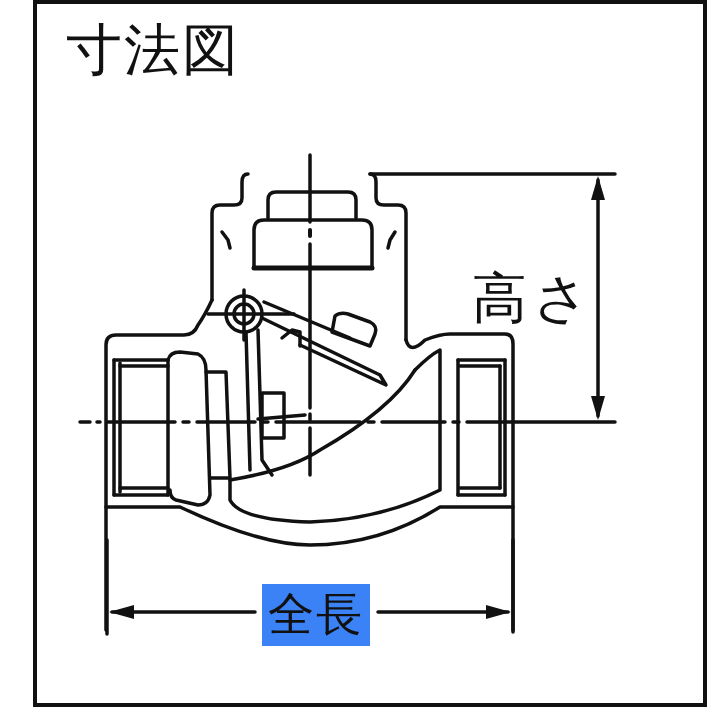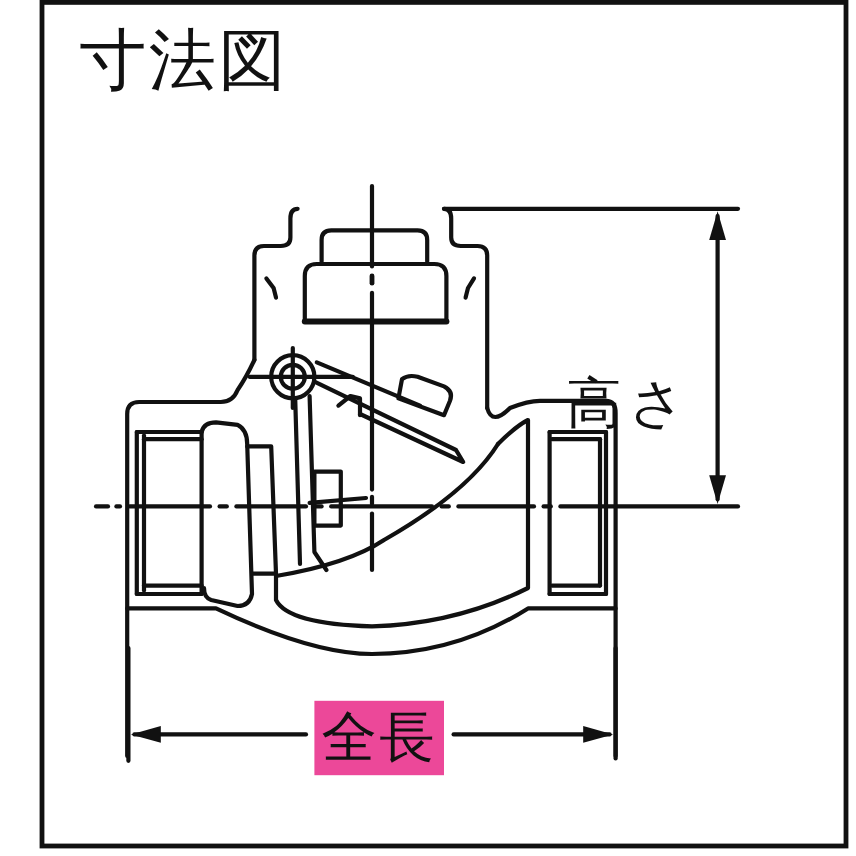--- a/index.html
+++ b/index.html
@@ -1,20 +1,20 @@
 <!DOCTYPE html>
 <html><head>
   <meta charset="utf-8">
   <style>
     html, body { margin: 0; padding: 0; background: #ffffff; }
     body { width: 713px; height: 713px; position: relative; overflow: hidden; font-family: "DejaVu Sans", sans-serif; }
     .frame { position: absolute; left: 33px; top: 0; width: 674px; height: 707px; border: 4px solid #111; border-top: 4px solid #111; box-sizing: border-box; }
     .title { position: absolute; left: 66px; top: 22px; font-size: 56px; line-height: 64px; color: #111; letter-spacing: 2px; font-family: Liberation Mono, monospace; }
-    .label-height { position: absolute; left: 472px; top: 262px; font-size: 46px; color: #111; letter-spacing: 6px; margin-top: 44px; }
-    .label-length { position: absolute; left: 262px; top: 584px; font-size: 46px; color: #111; letter-spacing: 2px; background: #ec4899; padding: 0 6px; font-family: Liberation Mono, monospace; }
+    .label-height { position: absolute; left: 472px; top: 262px; font-size: 55px; color: #111; letter-spacing: 6px; }
+    .label-length { position: absolute; left: 262px; top: 584px; font-size: 46px; color: #111; letter-spacing: 2px; background: #3b82f6; padding: 0 6px; font-family: Liberation Mono, monospace; }
     svg.drawing { position: absolute; left: 0; top: 0; }
   </style>
 </head>
 <body>
 
 <div class="frame"></div>
 
 <div class="title">寸法図</div>
 
 <svg class="drawing" width="713" height="713" viewBox="0 0 713 713" fill="none" stroke="#111" stroke-width="3.5" stroke-linejoin="round" stroke-linecap="round">

